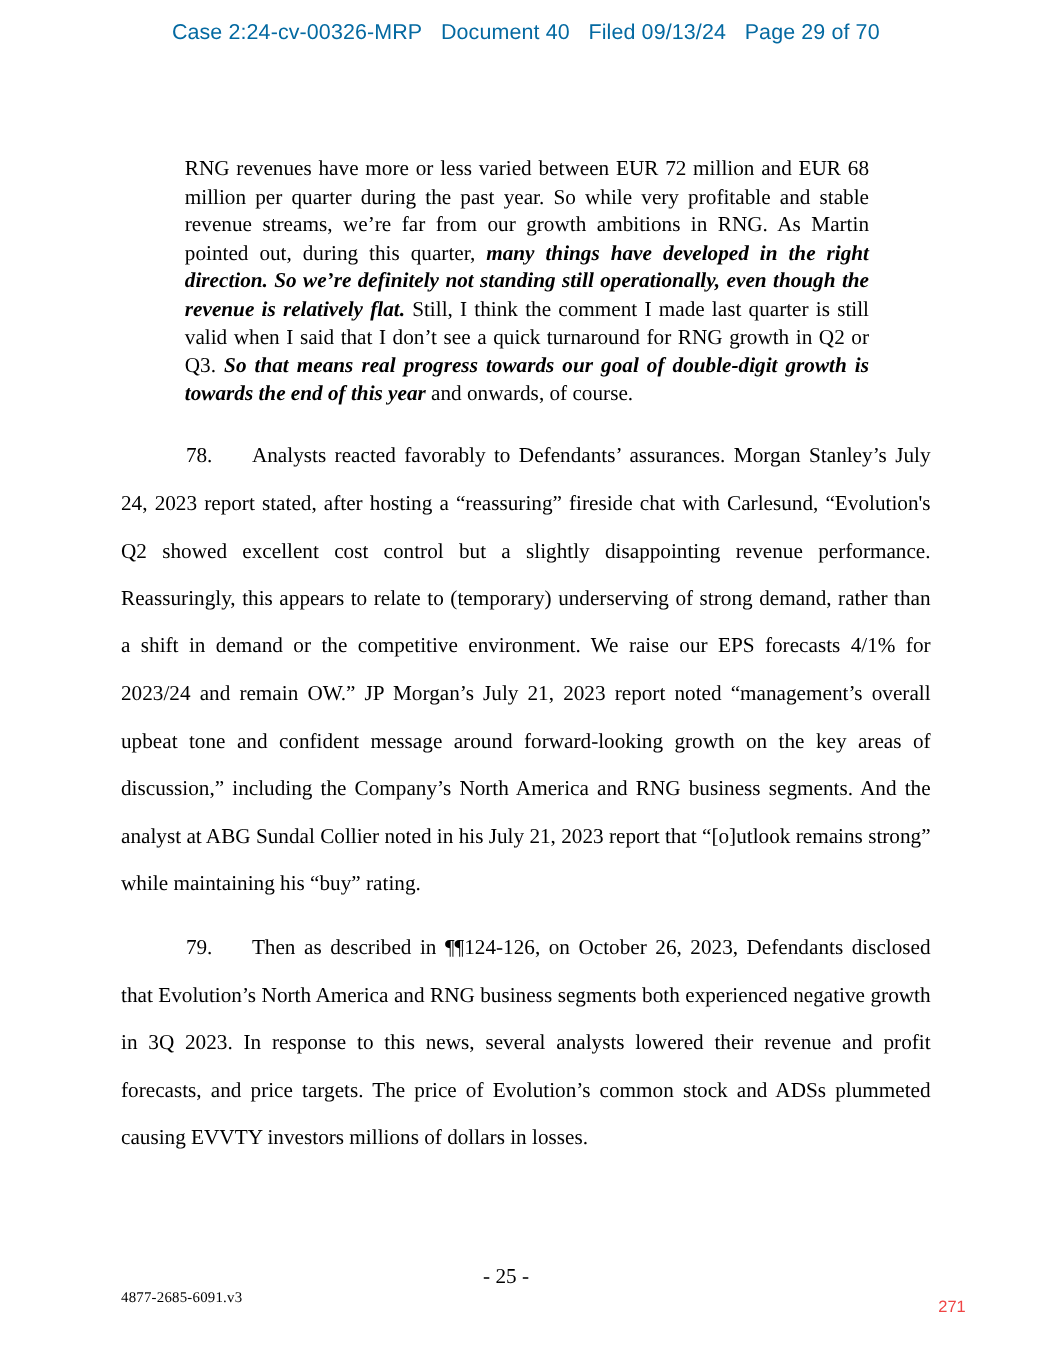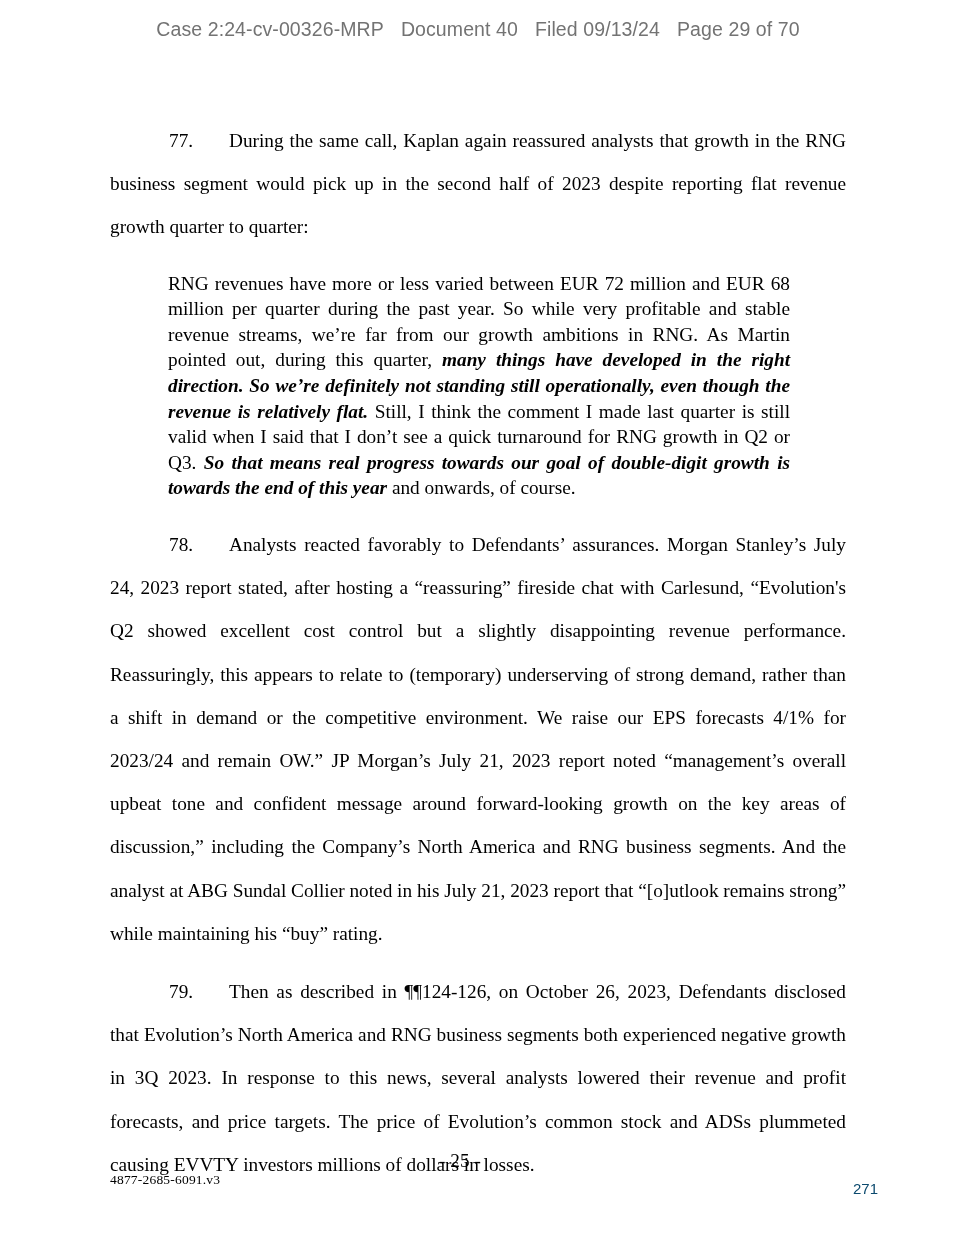--- a/index.html
+++ b/index.html
@@ -85,36 +85,35 @@
     top: 1172px;
     font-size: 13.5px;
     letter-spacing: 0.2px;
   }
   .bates {
     position: absolute;
     right: 78px;
     top: 1180px;
     font-family: "Liberation Sans", sans-serif;
     font-size: 15px;
-    color: #0c4a6e;
+    color: #ef4444;
   }
 </style>
 </head>
 <body>
 
-<div class="ecf-header" style="color: #737373;">
+<div class="ecf-header" style="color: #0369a1;">
   <span class="seg">Case 2:24-cv-00326-MRP</span><span class="seg">Document 40</span><span class="seg">Filed 09/13/24</span><span class="seg">Page 29 of 70</span>
 </div>
 
 <div class="page-body">
 
 
   <div class="spacer-sm"></div>
 
-  <p class="body-para"><span class="pnum">77.</span><span>During the same call, Kaplan again reassured analysts that growth in the RNG business segment would pick up in the second half of 2023 despite reporting flat revenue growth quarter to quarter:</span></p>
 
   <div class="spacer-md"></div>
 
   <p class="quote-block"><span>RNG revenues have more or less varied between EUR 72 million and EUR 68 million per quarter during the past year.  So while very profitable and stable revenue streams, we’re far from our growth ambitions in RNG.  As Martin pointed out, during this quarter, </span><span class="bi">many things have developed in the right direction.  So we’re definitely not standing still operationally, even though the revenue is relatively flat.</span><span>  Still, I think the comment I made last quarter is still valid when I said that I don’t see a quick turnaround for RNG growth in Q2 or Q3.  </span><span class="bi">So that means real progress towards our goal of double-digit growth is towards the end of this year</span><span> and onwards, of course.</span></p>
 
   <div class="spacer-md"></div>
 
   <p class="body-para"><span class="pnum">78.</span><span>Analysts reacted favorably to Defendants’ assurances.  Morgan Stanley’s July 24, 2023 report stated, after hosting a “reassuring” fireside chat with Carlesund, “Evolution's Q2 showed excellent cost control but a slightly disappointing revenue performance.  Reassuringly, this appears to relate to (temporary) underserving of strong demand, rather than a shift in demand or the competitive environment.  We raise our EPS forecasts 4/1% for 2023/24 and remain OW.”  JP Morgan’s July 21, 2023 report noted “management’s overall upbeat tone and confident message around forward-looking growth on the key areas of discussion,” including the Company’s North America and RNG business segments.  And the analyst at ABG Sundal Collier noted in his July 21, 2023 report that “[o]utlook remains strong” while maintaining his “buy” rating.</span></p>
 
   <div class="spacer-sm"></div>

